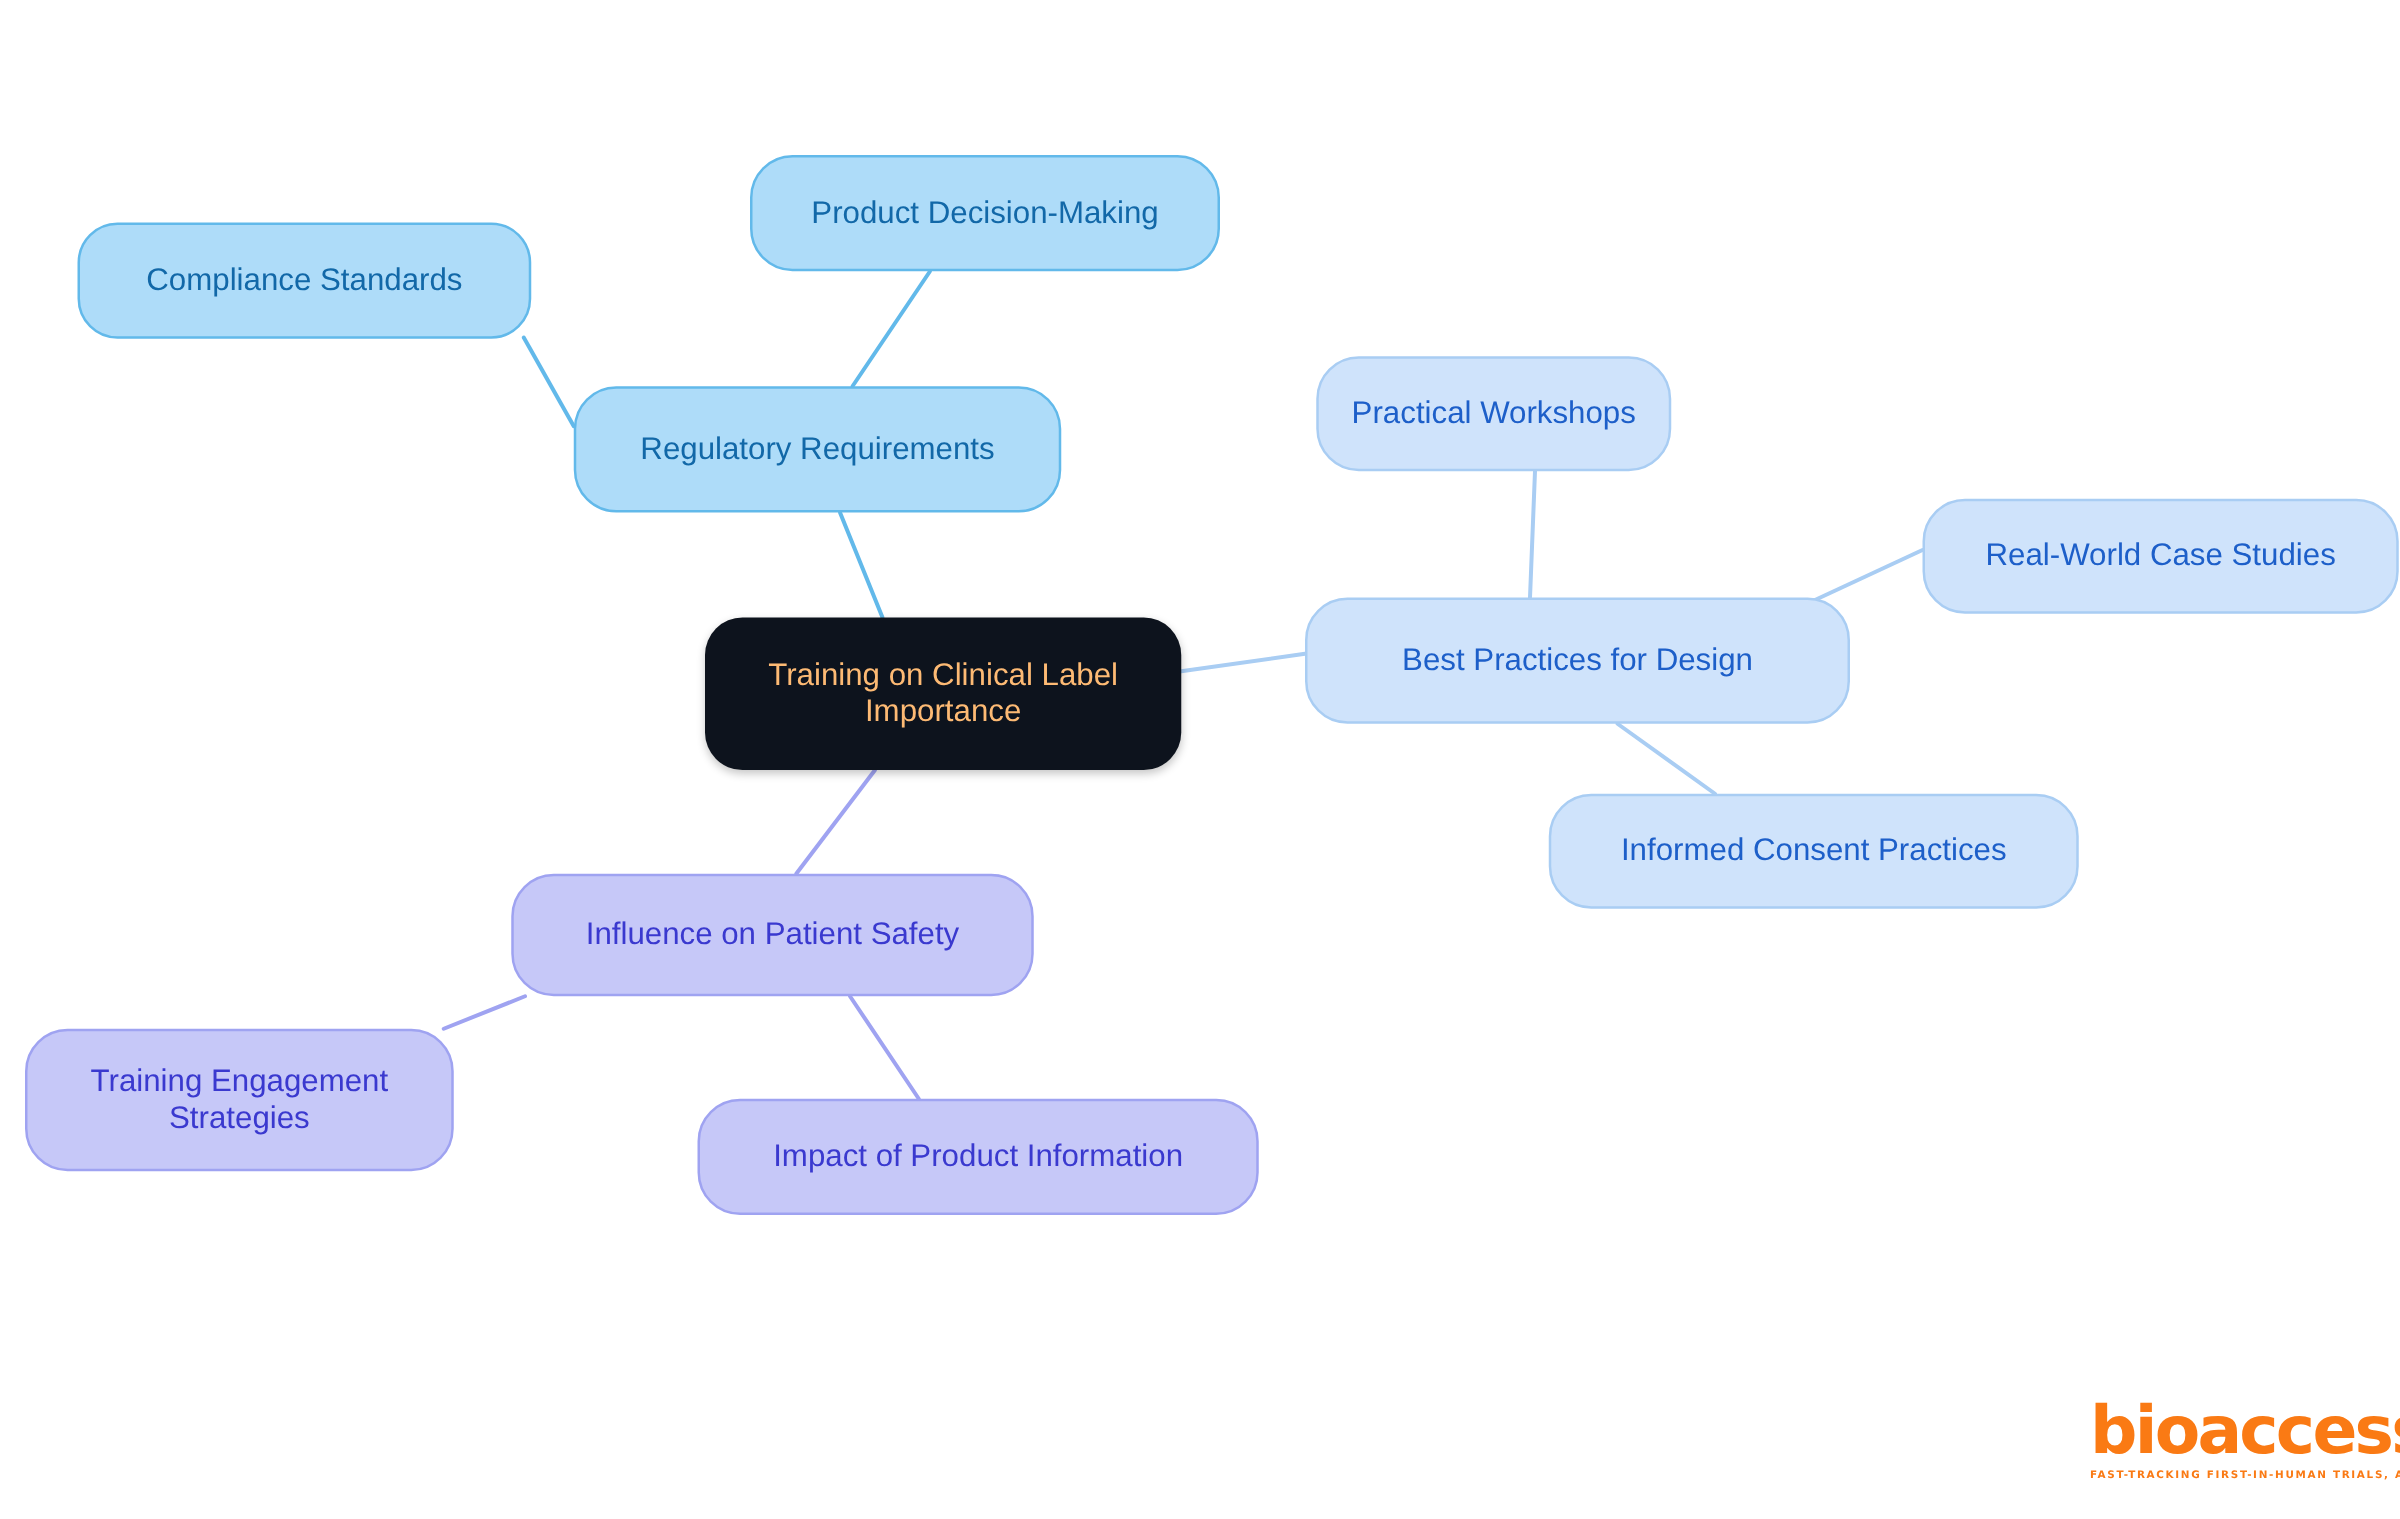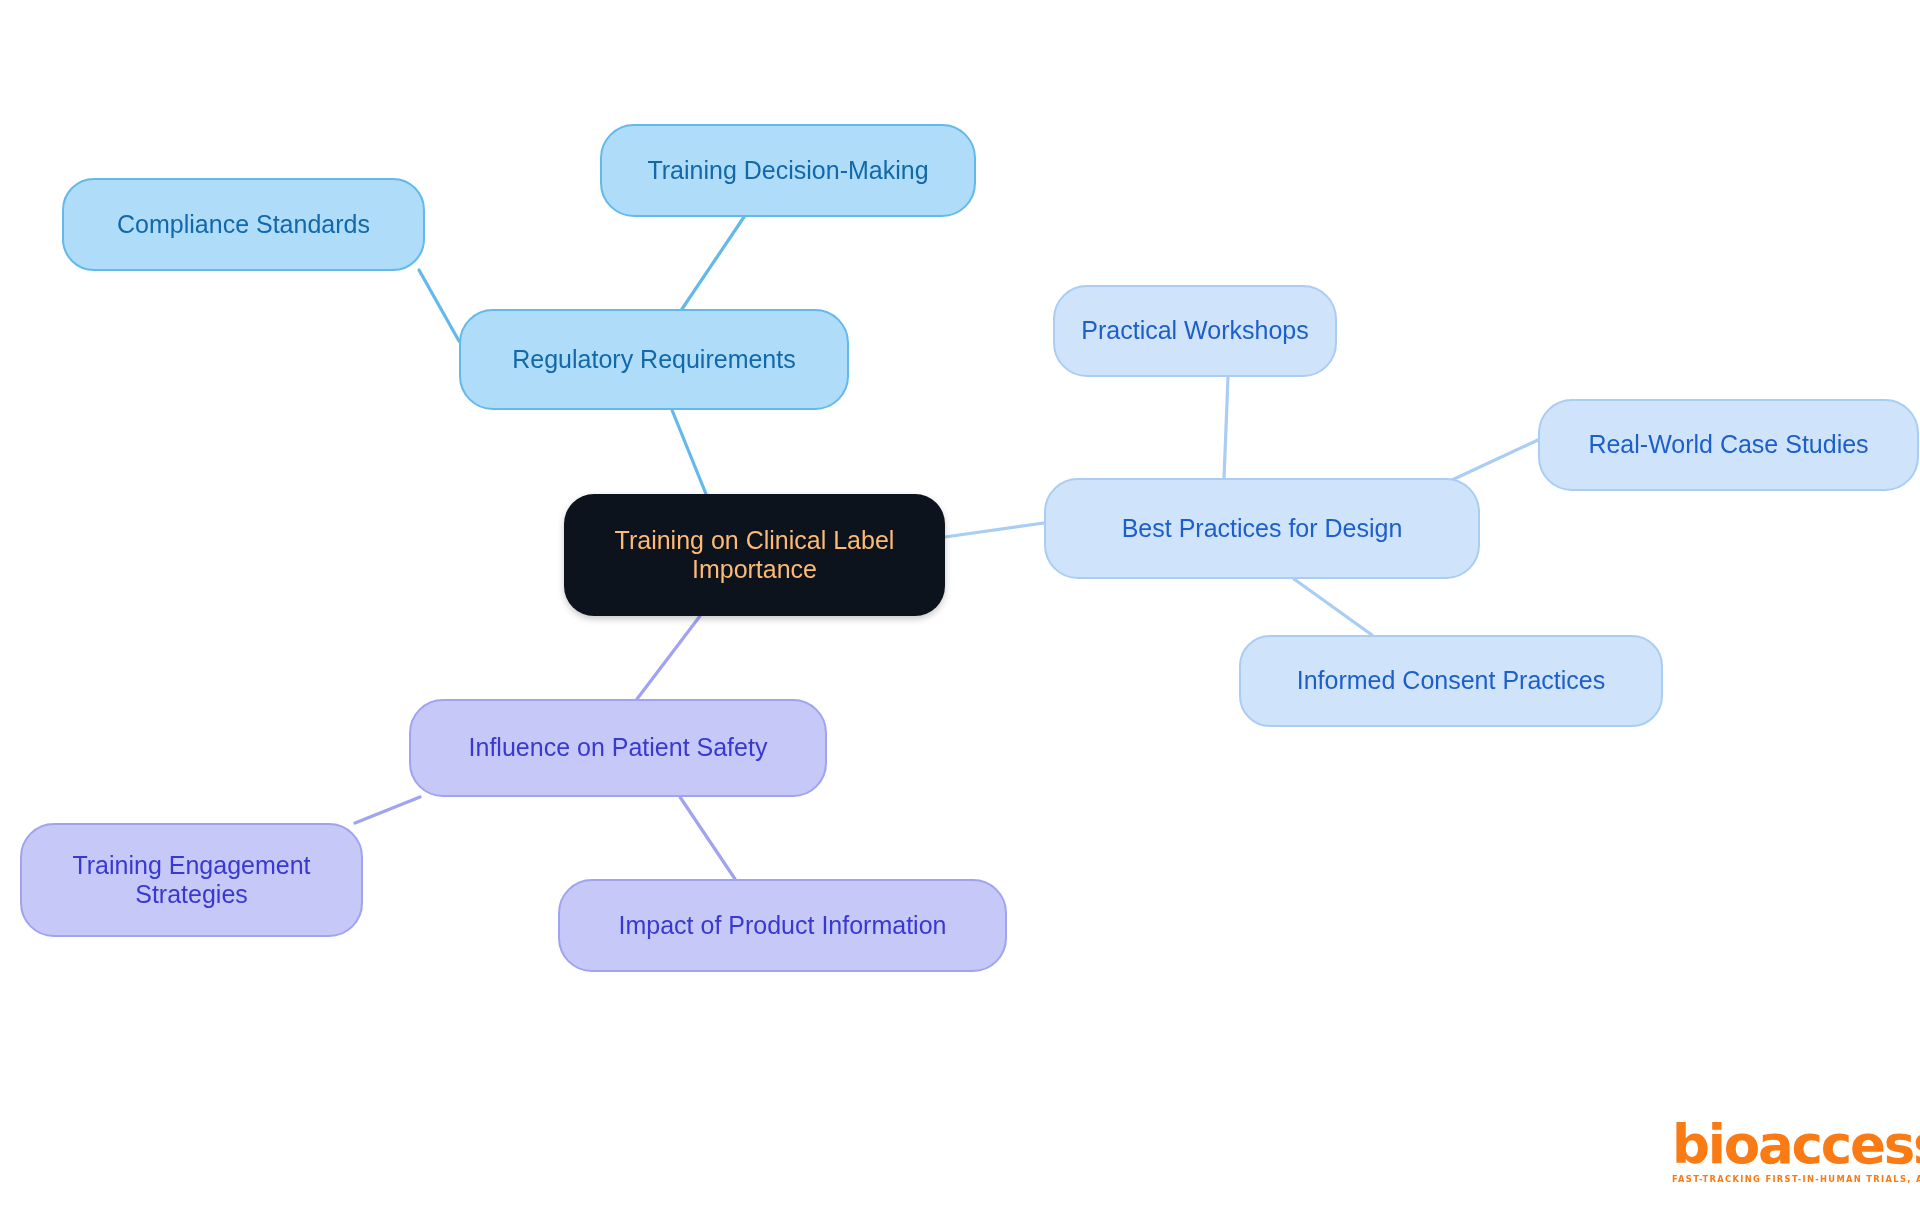--- a/index.html
+++ b/index.html
@@ -82,25 +82,25 @@
       <line x1="1294" y1="579" x2="1372" y2="635" stroke="#a9cdf3" stroke-width="3.2" stroke-linecap="round"></line>
       <line x1="700" y1="616" x2="637" y2="699" stroke="#9fa3f1" stroke-width="3.2" stroke-linecap="round"></line>
       <line x1="420" y1="797" x2="355" y2="823" stroke="#9fa3f1" stroke-width="3.2" stroke-linecap="round"></line>
       <line x1="680" y1="797" x2="735" y2="879" stroke="#9fa3f1" stroke-width="3.2" stroke-linecap="round"></line>
     </svg>
   <div id="nodes">
       <div class="node root" style="left: 564px; top: 494px; width: 381px; height: 122px; background: rgb(13, 19, 29); border-color: rgb(13, 19, 29); color: #fdba74; font-size: 25px;"><span>Training on Clinical Label
 Importance</span></div>
       <div class="node" style="left: 459px; top: 309px; width: 390px; height: 101px; background: rgb(174, 220, 249); border-color: rgb(98, 185, 234); color: rgb(18, 104, 168); font-size: 25px;"><span>Regulatory Requirements</span></div>
       <div class="node" style="left: 62px; top: 178px; width: 363px; height: 93px; background: rgb(174, 220, 249); border-color: rgb(98, 185, 234); color: rgb(18, 104, 168); font-size: 25px; border-radius: 32px;"><span>Compliance Standards</span></div>
-      <div class="node" style="left: 600px; top: 124px; width: 376px; height: 93px; background: rgb(174, 220, 249); border-color: rgb(98, 185, 234); color: rgb(18, 104, 168); font-size: 25px;"><span>Training Decision-Making</span></div>
+      <div class="node" style="left: 600px; top: 124px; width: 376px; height: 93px; background: rgb(174, 220, 249); border-color: rgb(98, 185, 234); color: rgb(18, 104, 168); font-size: 25px;"><span>Product Decision-Making</span></div>
       <div class="node" style="left: 1044px; top: 478px; width: 436px; height: 101px; background: rgb(207, 227, 251); border-color: rgb(169, 205, 243); color: rgb(29, 95, 201); font-size: 25px;"><span>Best Practices for Design</span></div>
       <div class="node" style="left: 1053px; top: 285px; width: 284px; height: 92px; background: rgb(207, 227, 251); border-color: rgb(169, 205, 243); color: rgb(29, 95, 201); font-size: 25px;"><span>Practical Workshops</span></div>
       <div class="node" style="left: 1538px; top: 399px; width: 381px; height: 92px; background: rgb(207, 227, 251); border-color: rgb(169, 205, 243); color: rgb(29, 95, 201); font-size: 25px;"><span>Real-World Case Studies</span></div>
-      <div class="node" style="left: 1239px; top: 635px; width: 424px; height: 92px; background: rgb(207, 227, 251); border-color: rgb(169, 205, 243); color: rgb(29, 95, 201); font-size: 25px; border-radius: 31px;"><span>Informed Consent Practices</span></div>
+      <div class="node" style="left: 1239px; top: 635px; width: 424px; height: 92px; background: rgb(207, 227, 251); border-color: rgb(169, 205, 243); color: rgb(29, 95, 201); font-size: 25px;"><span>Informed Consent Practices</span></div>
       <div class="node" style="left: 409px; top: 699px; width: 418px; height: 98px; background: rgb(198, 200, 248); border-color: rgb(159, 163, 241); color: rgb(58, 57, 207); font-size: 25px;"><span>Influence on Patient Safety</span></div>
       <div class="node" style="left: 20px; top: 823px; width: 343px; height: 114px; background: rgb(198, 200, 248); border-color: rgb(159, 163, 241); color: rgb(58, 57, 207); font-size: 25px;"><span>Training Engagement
 Strategies</span></div>
       <div class="node" style="left: 558px; top: 879px; width: 449px; height: 93px; background: rgb(198, 200, 248); border-color: rgb(159, 163, 241); color: rgb(58, 57, 207); font-size: 25px;"><span>Impact of Product Information</span></div>
     </div>
 
   <div class="logo" style="left: 1672px; top: 1118px; color: rgb(250, 122, 20);">
     <div class="logo-word">
       <span>bioaccess</span>
     </div>

